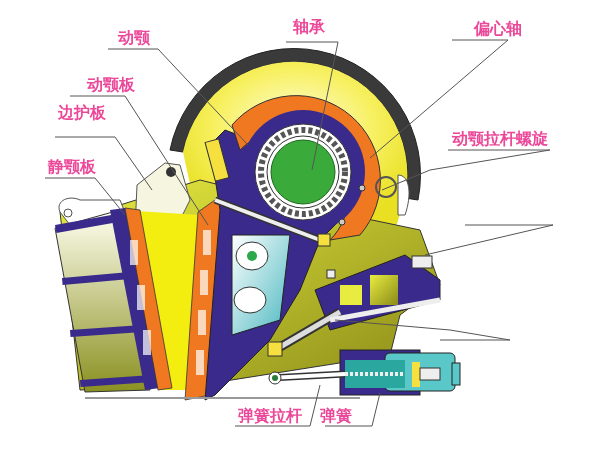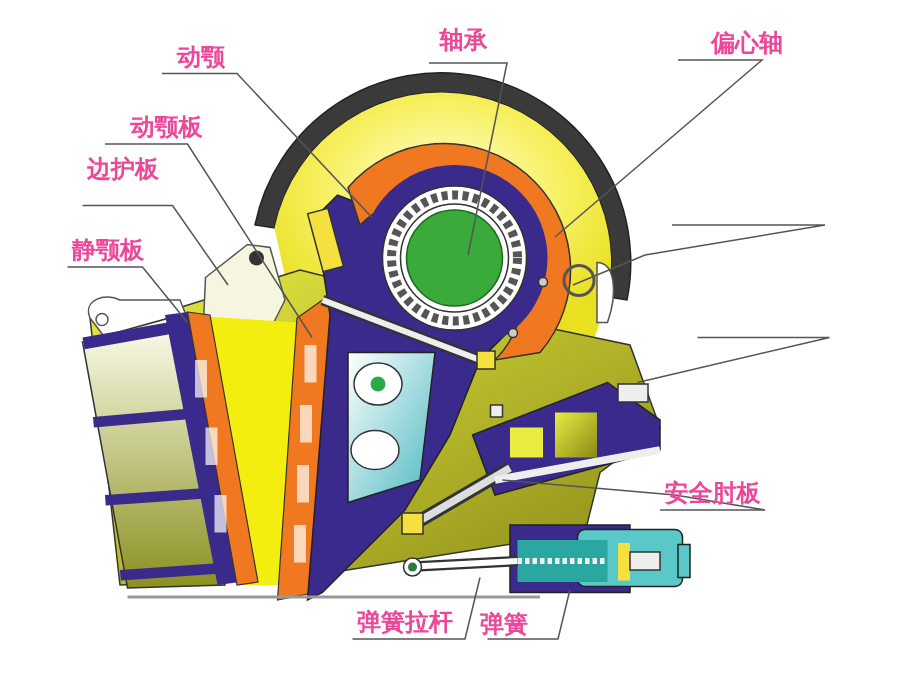--- a/index.html
+++ b/index.html
@@ -139,16 +139,16 @@
       <polyline points="325,426 372,426 380,393"></polyline>
     </g>
   </svg>
 
   <div class="label" style="left:118px;top:29px;">动颚</div>
   <div class="label" style="left:87px;top:76px;">动颚板</div>
   <div class="label" style="left:58px;top:104px;">边护板</div>
   <div class="label" style="left:48px;top:158px;">静颚板</div>
   <div class="label" style="left:293px;top:18px;">轴承</div>
   <div class="label" style="left:458px;top:20px;margin-left:16px;">偏心轴</div>
-  <div class="label" style="left:443px;top:320px;">安全肘板</div>
-  <div class="label" style="left:238px;top:407px;font-family:Liberation Serif, serif;">弹簧拉杆</div>
+  <div class="label" style="left:452px;top:130px;">动颚拉杆螺旋</div>
+  <div class="label" style="left:238px;top:407px;">弹簧拉杆</div>
   <div class="label" style="left:320px;top:407px;">弹簧</div>
 </div>
 
 </body></html>

